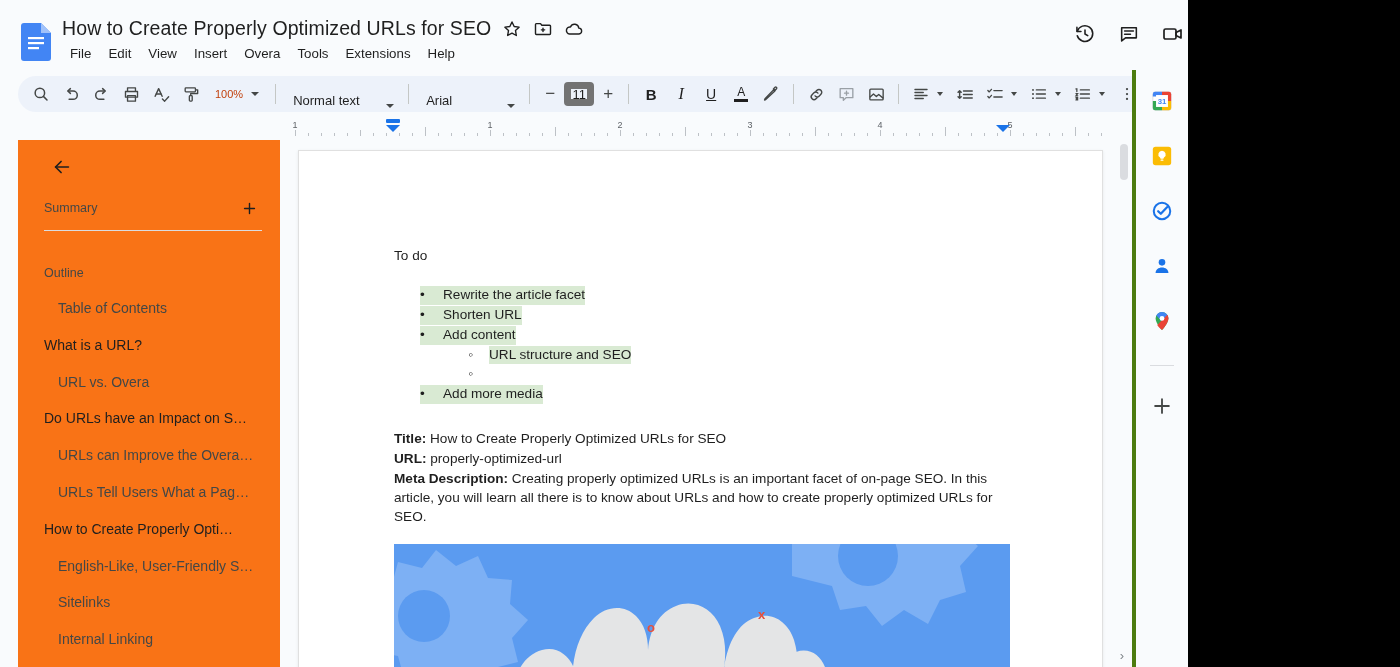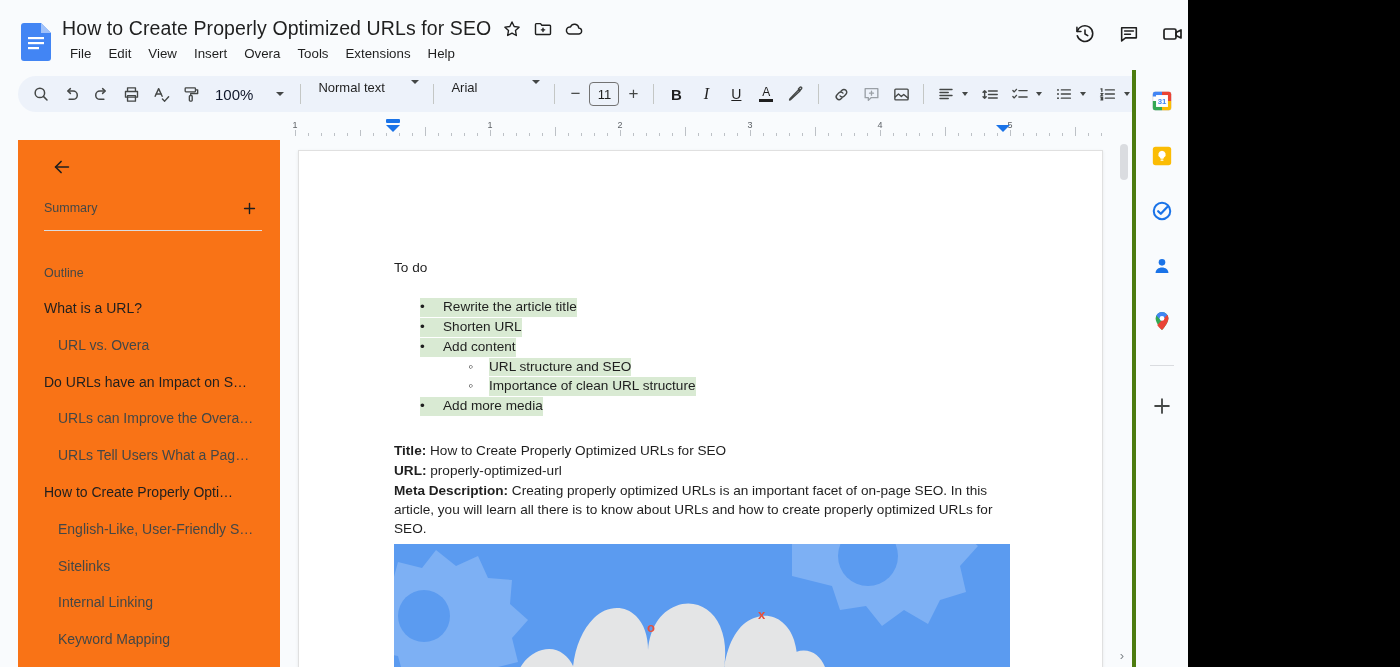--- a/index.html
+++ b/index.html
@@ -78,41 +78,41 @@
     background: #edf2fa; border-radius: 18px;
     display: flex; align-items: center; padding: 0 8px;
   }
   .tb {
     width: 30px; height: 30px; border-radius: 50%;
     display: flex; align-items: center; justify-content: center;
     cursor: pointer; flex: none;
   }
   .tb-sep { width: 1px; height: 20px; background: #c4c7c5; margin: 0 7px; flex: none; }
   .zoom-ctl {
-    display: flex; align-items: center; gap: 18px;
+    display: flex; align-items: center; gap: 3px;
     padding: 0 4px 0 9px; height: 28px; border-radius: 4px; cursor: pointer;
-    font-size: 15px; color: #0f172a;
+    font-size: 11px; color: #c2410c;
   }
   .dd-arrow { width: 0; height: 0; border-left: 4px solid transparent;
     border-right: 4px solid transparent; border-top: 4px solid #444746; margin: 0 5px; }
   .style-ctl {
-    display: flex; align-items: flex-start; justify-content: space-between;
+    display: flex; align-items: flex-end; justify-content: space-between;
     height: 28px; border-radius: 4px; cursor: pointer;
     font-size: 13px; color: #1f1f1f; padding: 0 2px 0 10px;
   }
   .style-ctl.normtext { width: 118px; }
   .style-ctl.fontname { width: 106px; }
   .fs-group { display: flex; align-items: center; gap: 1px; }
   .fs-pm {
     width: 26px; height: 26px; border-radius: 50%; cursor: pointer;
     display: flex; align-items: center; justify-content: center;
     font-size: 17px; color: #444746;
   }
   .fs-box {
-    width: 30px; height: 24px; border: 1px solid #737373; border-radius: 4px;
+    width: 30px; height: 24px; border: 7px solid #737373; border-radius: 4px;
     background: #edf2fa; display: flex; align-items: center; justify-content: center;
     font-size: 13px; color: #1f1f1f; cursor: text;
   }
   .tb-wide { display: flex; align-items: center; cursor: pointer;
     border-radius: 4px; height: 30px; }
   .tb-sm-arrow { width: 0; height: 0; border-left: 3.5px solid transparent;
     border-right: 3.5px solid transparent; border-top: 4px solid #444746;
     margin-right: 7px; margin-left: 1px; }
   .tb-right { margin-left: auto; display: flex; align-items: center; }
 
@@ -172,21 +172,21 @@
     background: #f9fbfd; overflow: hidden;
   }
   .page {
     position: absolute; left: 15px; top: 10px;
     width: 805px; height: 800px;
     background: #ffffff;
     border: 1px solid #e0e0e0;
     box-shadow: 0 1px 3px rgba(60,64,67,.10);
   }
   .doc-body {
-    position: absolute; left: 95px; top: 108px; width: 620px;
+    position: absolute; left: 95px; top: 96px; width: 620px;
     font-size: 13.6px; color: #1f1f1f; line-height: 1.39;
   }
   .p-todo { margin-bottom: 20px; }
   .hl { background: #d9ead3; }
   .b1 { display: flex; margin-left: 26px; margin-bottom: 1px; }
   .b1 .bu { width: 23px; flex: none; }
   .b2 { display: flex; margin-left: 74px; margin-bottom: 1px; }
   .b2 .bu { width: 21px; flex: none; }
   .meta-block { margin-top: 26px; }
   .meta-block p { margin-bottom: 1px; }
@@ -561,20 +561,21 @@
         <svg width="17" height="17" viewBox="0 0 24 24" stroke="#1f1f1f" stroke-width="2" stroke-linecap="round">
           <path d="M12 5v14M5 12h14"></path>
         </svg>
       </span>
     </div>
     <div class="summary-divider"></div>
 
     <div class="outline-label">Outline</div>
 
     <div class="outline-list">
+      <div class="ol-item lvl2">Table of Contents</div>
       <div class="ol-item lvl1">What is a URL?</div>
       <div class="ol-item lvl2">URL vs. Overa</div>
       <div class="ol-item lvl1">Do URLs have an Impact on S…</div>
       <div class="ol-item lvl2">URLs can Improve the Overa…</div>
       <div class="ol-item lvl2">URLs Tell Users What a Pag…</div>
       <div class="ol-item lvl1">How to Create Properly Opti…</div>
       <div class="ol-item lvl2">English-Like, User-Friendly S…</div>
       <div class="ol-item lvl2">Sitelinks</div>
       <div class="ol-item lvl2">Internal Linking</div>
       <div class="ol-item lvl2">Keyword Mapping</div>
@@ -584,37 +585,36 @@
 
   <div class="canvas">
     <div class="page">
 
       <div class="doc-body">
         <div class="p-todo">To do</div>
 
         <div>
           <div class="b1">
             <span class="bu hl">•</span>
-            <span class="hl">Rewrite the article title</span>
+            <span class="hl">Rewrite the article facet</span>
           </div>
           <div class="b1">
             <span class="bu hl">•</span>
             <span class="hl">Shorten URL</span>
           </div>
           <div class="b1">
             <span class="bu hl">•</span>
             <span class="hl">Add content</span>
           </div>
           <div class="b2">
             <span class="bu">◦</span>
             <span class="hl">URL structure and SEO</span>
           </div>
           <div class="b2">
             <span class="bu">◦</span>
-            <span class="hl">Importance of clean URL structure</span>
           </div>
           <div class="b1">
             <span class="bu hl">•</span>
             <span class="hl">Add more media</span>
           </div>
         </div>
 
         <div class="meta-block">
           <p>
             <b>Title:</b>

